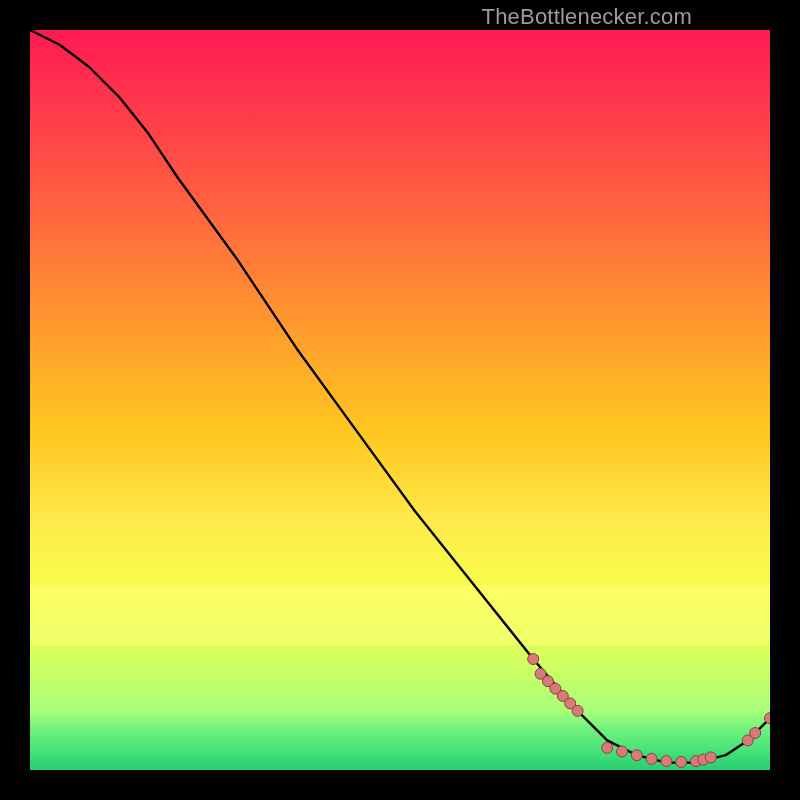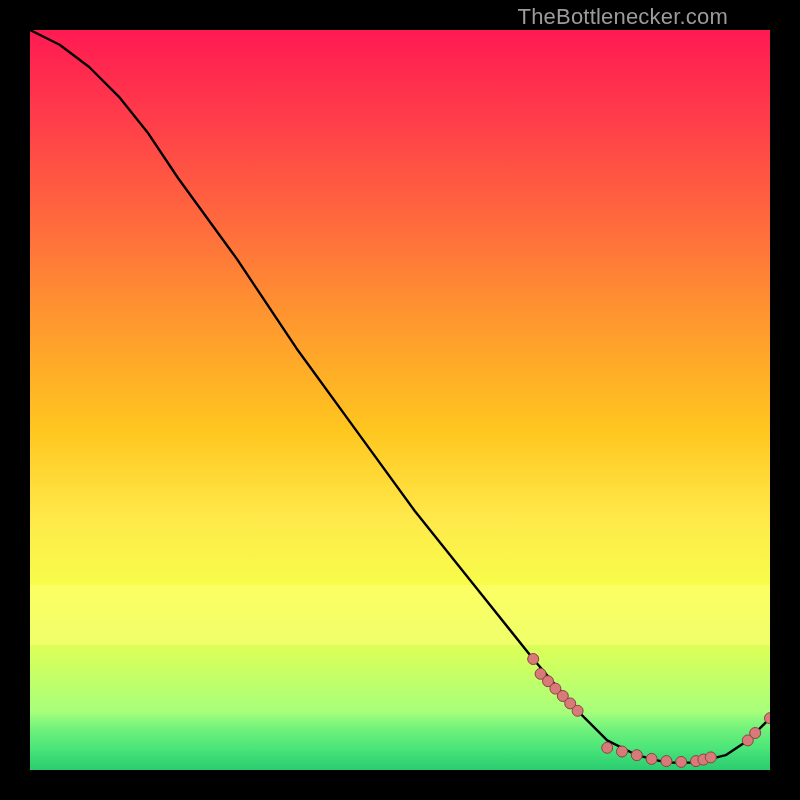--- a/index.html
+++ b/index.html
@@ -8,21 +8,20 @@
     width: 800px;
     height: 800px;
     background: #000;
     overflow: hidden;
     font-family: Arial, Helvetica, sans-serif;
   }
   .stage {
     position: relative;
     width: 700px;
     height: 800px;
-    padding-left: 36px;
   }
   .plot {
     position: absolute;
     left: 30px;
     top: 30px;
     width: 740px;
     height: 740px;
     background: linear-gradient(
       to bottom,
       #ff1a52 0%,

